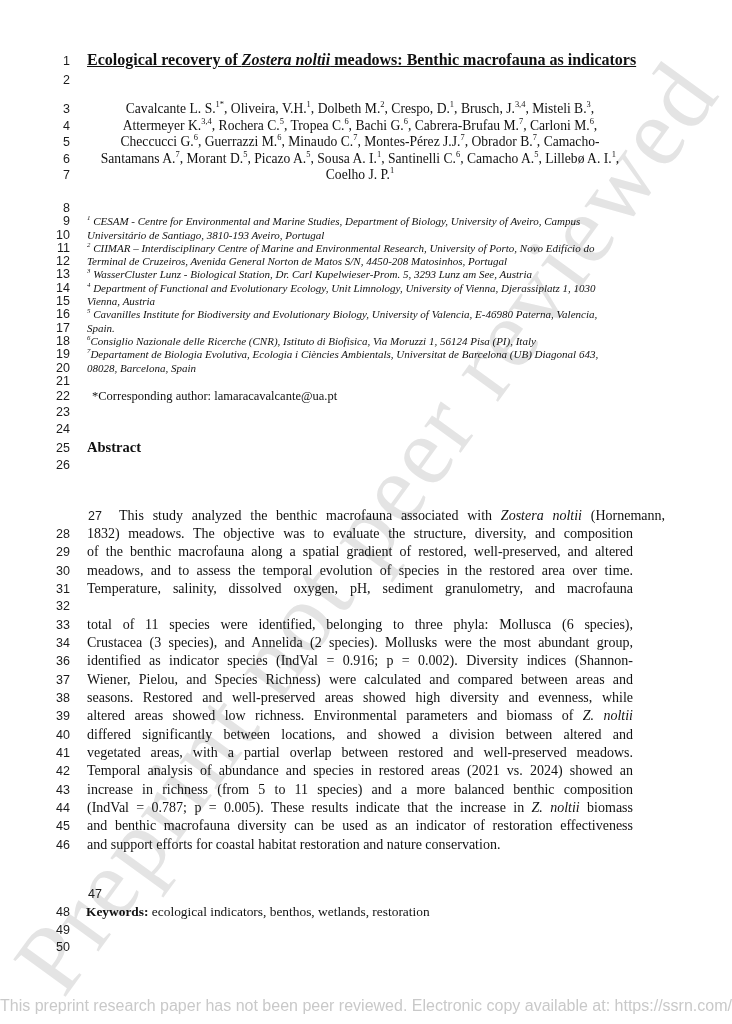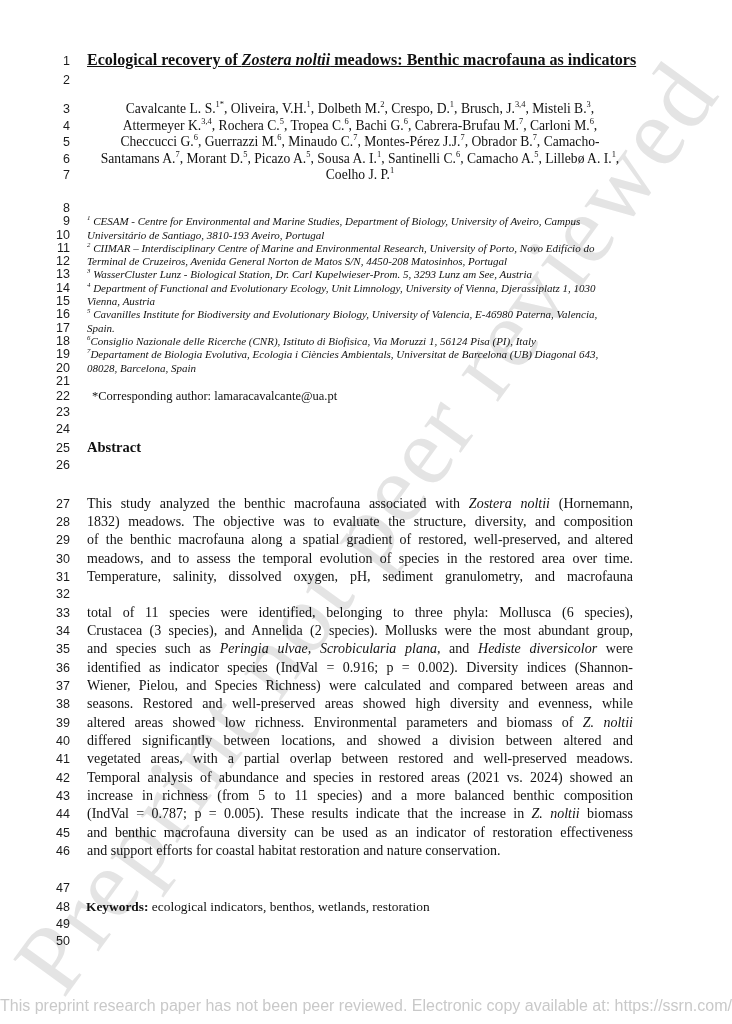--- a/index.html
+++ b/index.html
@@ -39,21 +39,21 @@
   .c-head        { line-height:17.35px; }
   .c-head .txt   { font-size:14.5px; font-weight:bold; }
   .c-body        { line-height:17.35px; }
   .c-body .txt   { font-size:14px; text-align:justify; text-align-last:justify; }
   .c-bodyend     { line-height:17.35px; }
   .c-bodyend .txt{ font-size:14px; }
   .c-kw          { line-height:17.35px; }
   .c-kw .txt     { font-size:13.4px;margin-left:16px; }
 
   .mt11 { margin-top:11px; }
-  .mt16 { margin-top:20px; }
+  .mt16 { margin-top:32px;padding-left:32px; }
   .mt18 { margin-top:18px; }
 
   .it { font-style:italic; }
   .bd { font-weight:bold; }
   sup { font-size:0.62em; line-height:0; vertical-align:super; }
 
   .footer {
     position:absolute; left:0; bottom:9px; width:732px; text-align:center;
     font-family:"Liberation Sans","DejaVu Sans",sans-serif;
     font-size:16px; color:#c9c9c9; z-index:2; white-space:nowrap;
@@ -194,24 +194,20 @@
       </div>
       <div class="row c-body">
         <div class="num">33</div>
         <div class="txt"><span>total of 11 species were identified, belonging to three phyla: Mollusca (6 species),</span></div>
       </div>
       <div class="row c-body">
         <div class="num">34</div>
         <div class="txt"><span>Crustacea (3 species), and Annelida (2 species). Mollusks were the most abundant group,</span></div>
       </div>
       <div class="row c-body">
-        <div class="num">35</div>
-        <div class="txt"><span>and species such as </span><span class="it">Peringia ulvae</span><span>, </span><span class="it">Scrobicularia plana</span><span>, and </span><span class="it">Hediste diversicolor</span><span> were</span></div>
-      </div>
-      <div class="row c-body">
         <div class="num">36</div>
         <div class="txt"><span>identified as indicator species (IndVal = 0.916; p = 0.002). Diversity indices (Shannon-</span></div>
       </div>
       <div class="row c-body">
         <div class="num">37</div>
         <div class="txt"><span>Wiener, Pielou, and Species Richness) were calculated and compared between areas and</span></div>
       </div>
       <div class="row c-body">
         <div class="num">38</div>
         <div class="txt"><span>seasons. Restored and well-preserved areas showed high diversity and evenness, while</span></div>

